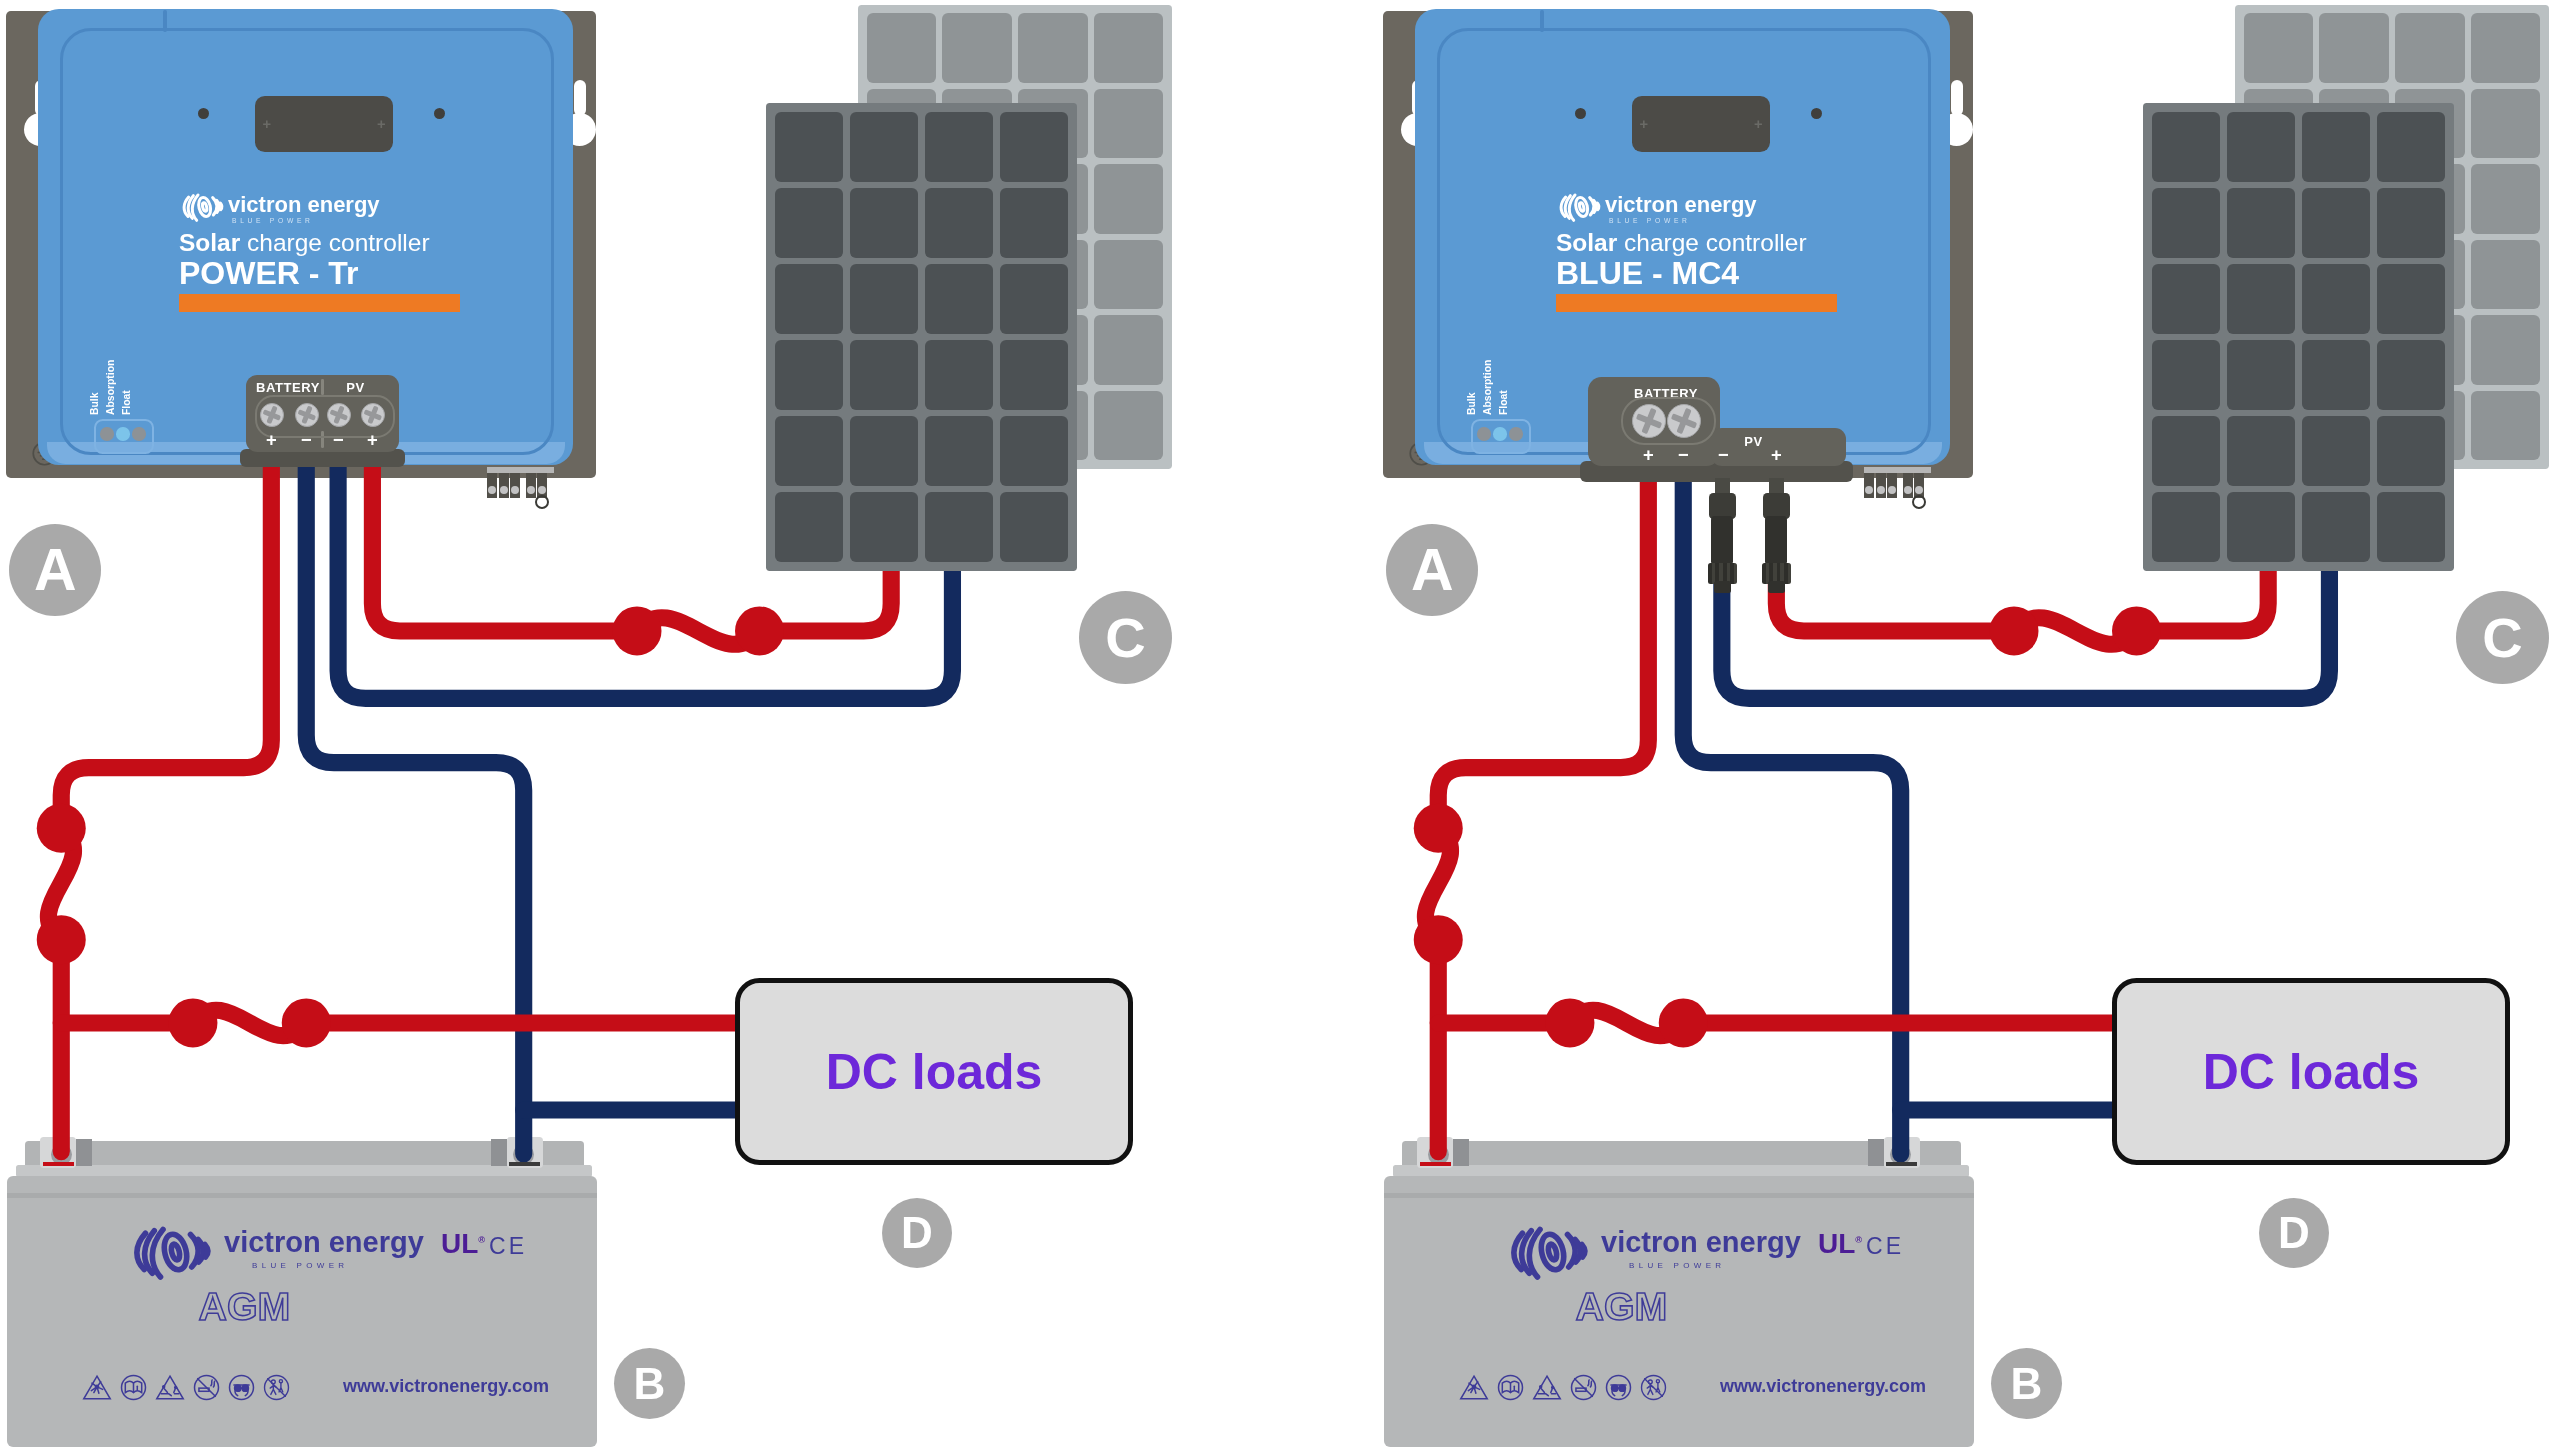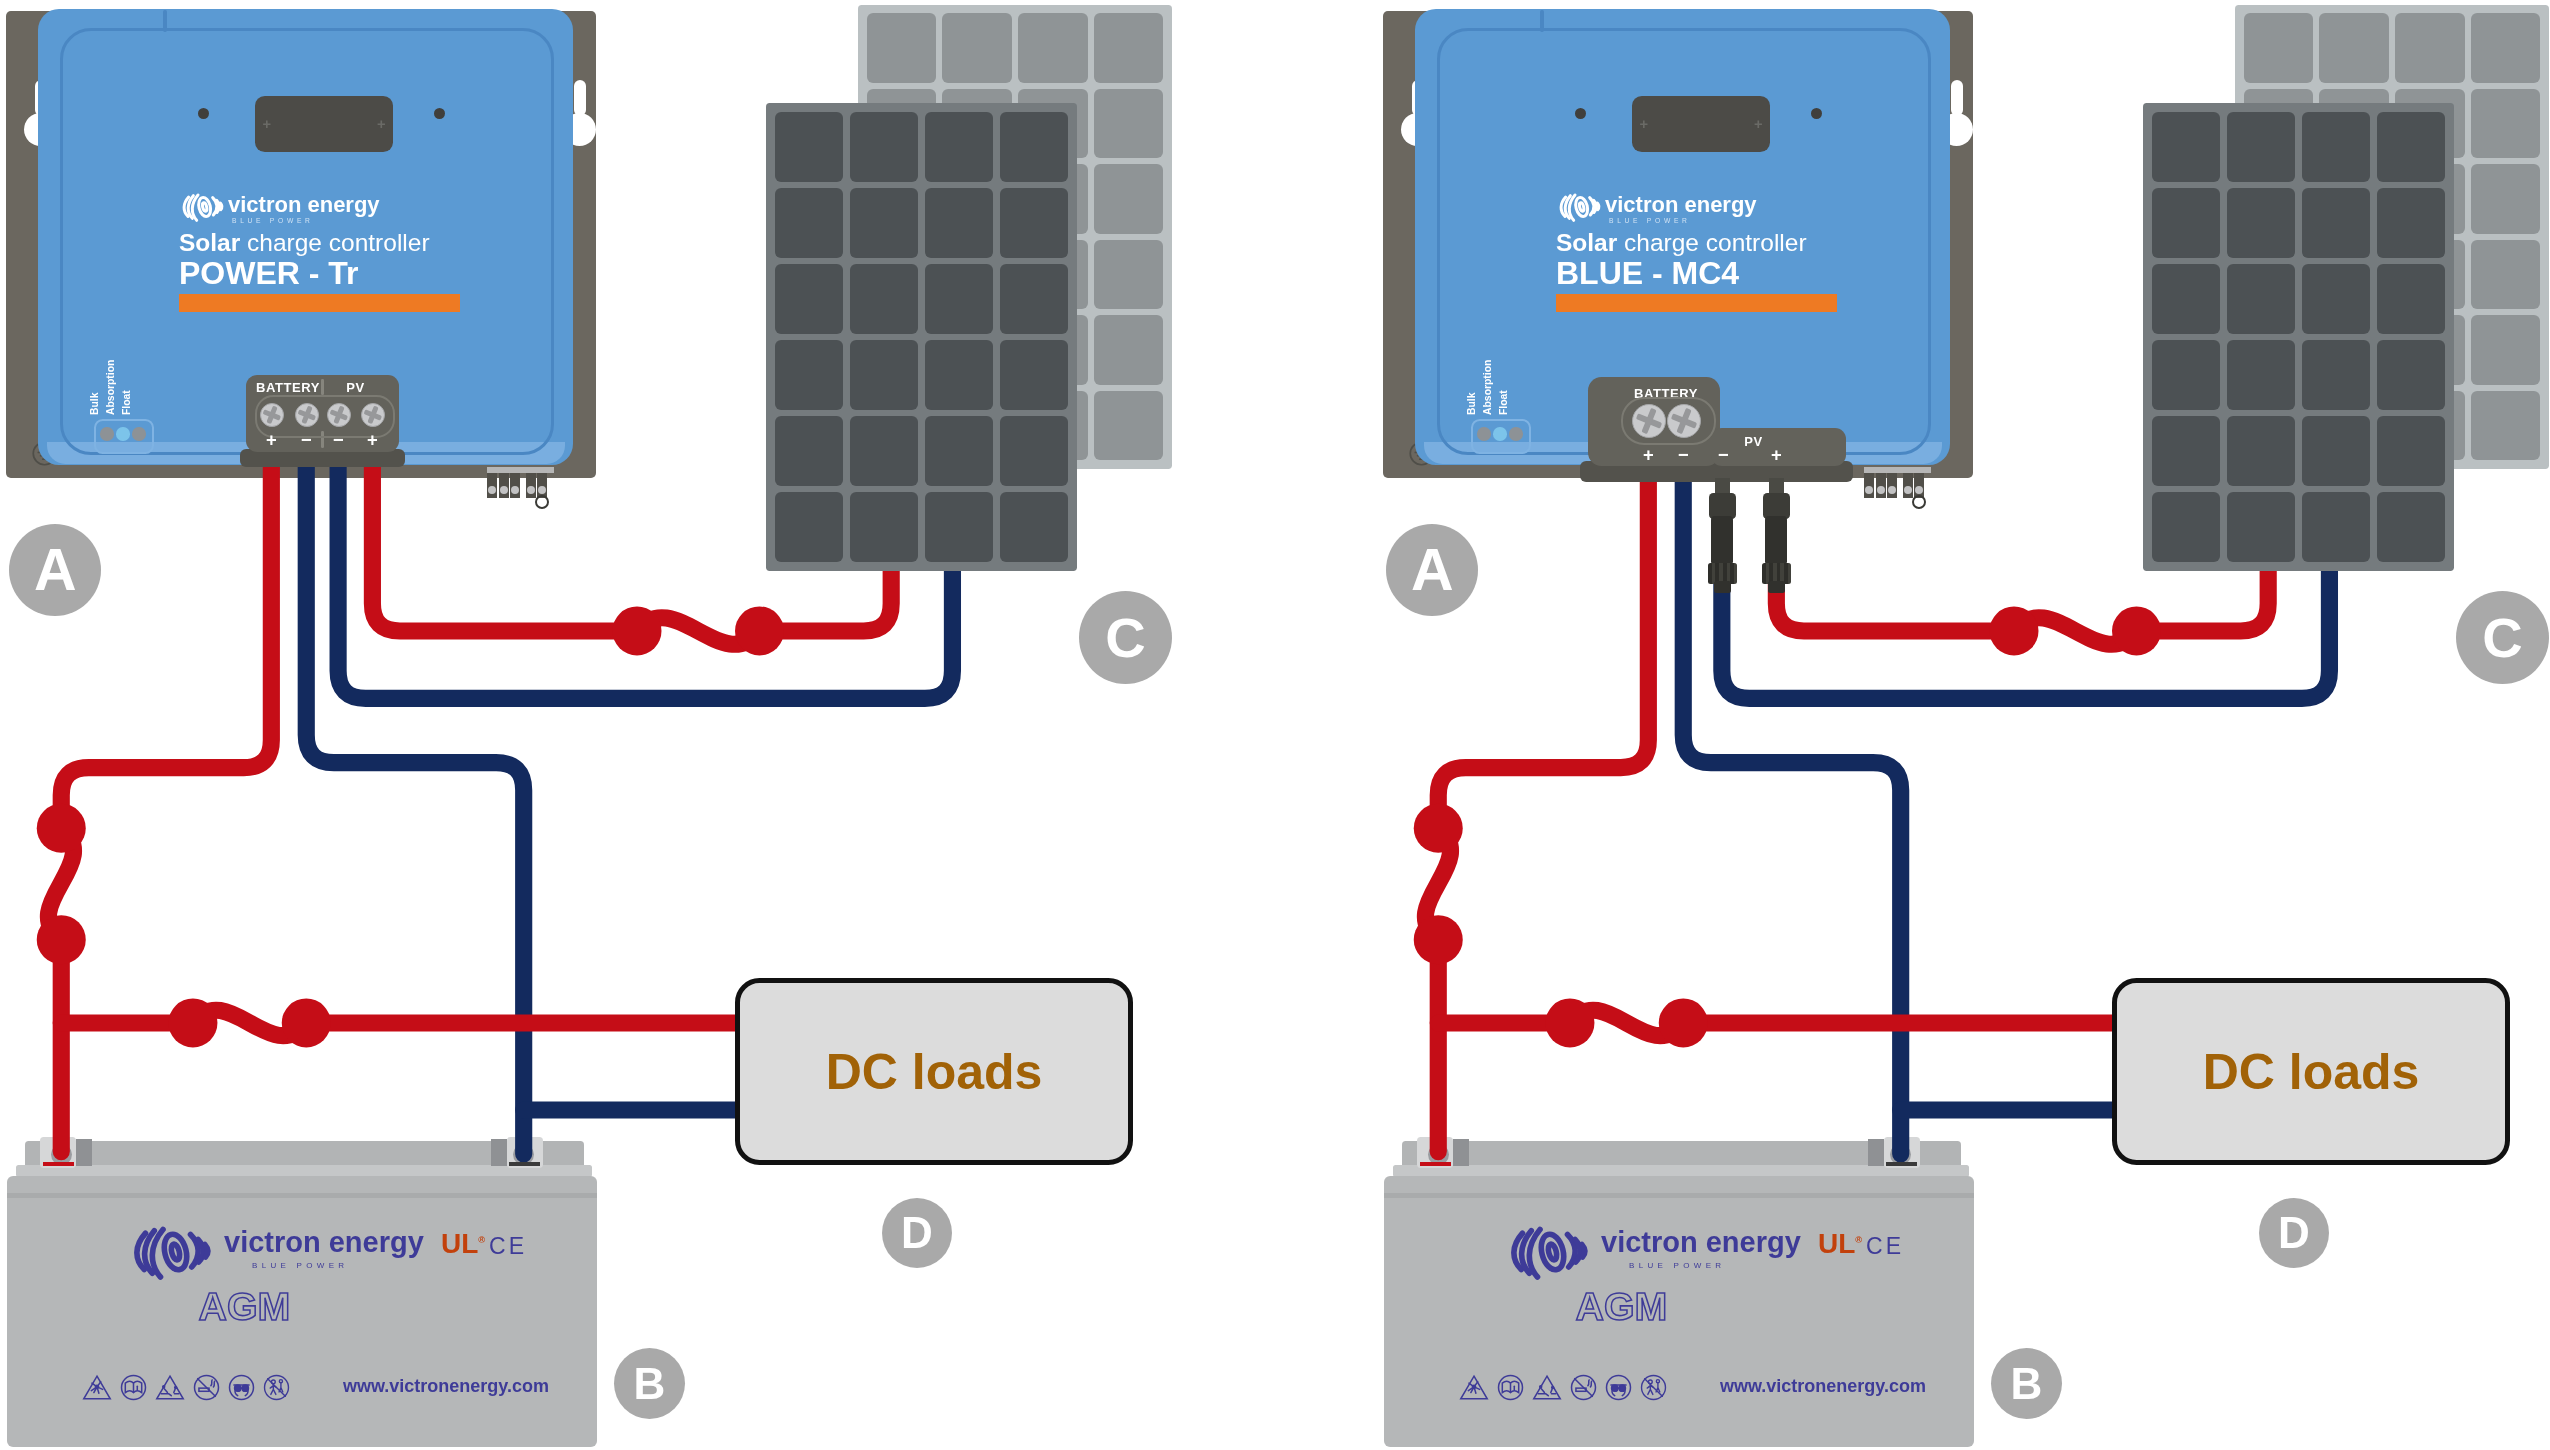--- a/index.html
+++ b/index.html
@@ -78,31 +78,31 @@
   .post-l{left:40px;} .post-r{left:507px;}
   .post-block{top:1139px;width:16px;height:27px;background:#8f9194;}
   .pb-l{left:76px;} .pb-r{left:491px;}
   .post-hole{top:1144px;width:21px;height:21px;border-radius:50%;background:#9a9ca0;}
   .ph-l{left:51px;} .ph-r{left:513px;}
   .post-line{top:1162px;width:31px;height:3.7px;}
   .pl-l{left:43px;background:#c50d17;} .pl-r{left:509px;background:#3a3a3a;}
   .bat-logo{left:124px;top:1222px;width:93px;height:60px;}
   .bat-brand{left:224px;top:1226px;color:#3e3b98;font-size:29px;font-weight:bold;}
   .bat-tagline{left:252px;top:1261px;color:#3e3b98;font-size:8px;letter-spacing:4.3px;}
-  .bat-ul{left:441px;top:1228px;color:#c2410c;font-size:28px;font-weight:bold;}
+  .bat-ul{left:441px;top:1228px;color:#4c1d95;font-size:28px;font-weight:bold;}
   .bat-ul sup{font-size:9.2px;}
   .bat-ce{left:489px;top:1233px;color:#3e3b98;font-size:23px;letter-spacing:3.1px;}
   .bat-agm{left:183px;top:1284px;width:123px;height:47px;}
   .icons{left:81px;top:1371px;width:233px;height:32px;display:flex;gap:6.1px;align-items:center;}
   .icons svg{position:static;flex:0 0 auto;}
   .bat-web{left:343px;top:1376px;color:#3e3b98;font-size:18px;font-weight:bold;}
 
   
   .dc-box{left:735px;top:978px;width:398px;height:187px;background:#dcdcdc;border:5.5px solid #111;border-radius:24.5px;display:flex;align-items:center;justify-content:center;box-sizing:border-box;}
-  .dc-box span{position:static;font-size:50px;font-weight:bold;color:#a16207;}
+  .dc-box span{position:static;font-size:50px;font-weight:bold;color:#6d28d9;}
   .callout{border-radius:50%;background:#a9a9a9;color:#fff;font-weight:bold;display:flex;align-items:center;justify-content:center;}
   .co-a{left:9.2px;top:524px;width:92px;height:92px;font-size:59px;}
   .co-c{left:1079px;top:591px;width:93px;height:93px;font-size:56px;}
   .co-b{left:614px;top:1348px;width:71px;height:71px;font-size:44px;}
   .co-d{left:882px;top:1198px;width:70px;height:70px;font-size:44px;}
 </style>
 </head>
 <body>
 
 <svg width="0" height="0" style="position:absolute">

